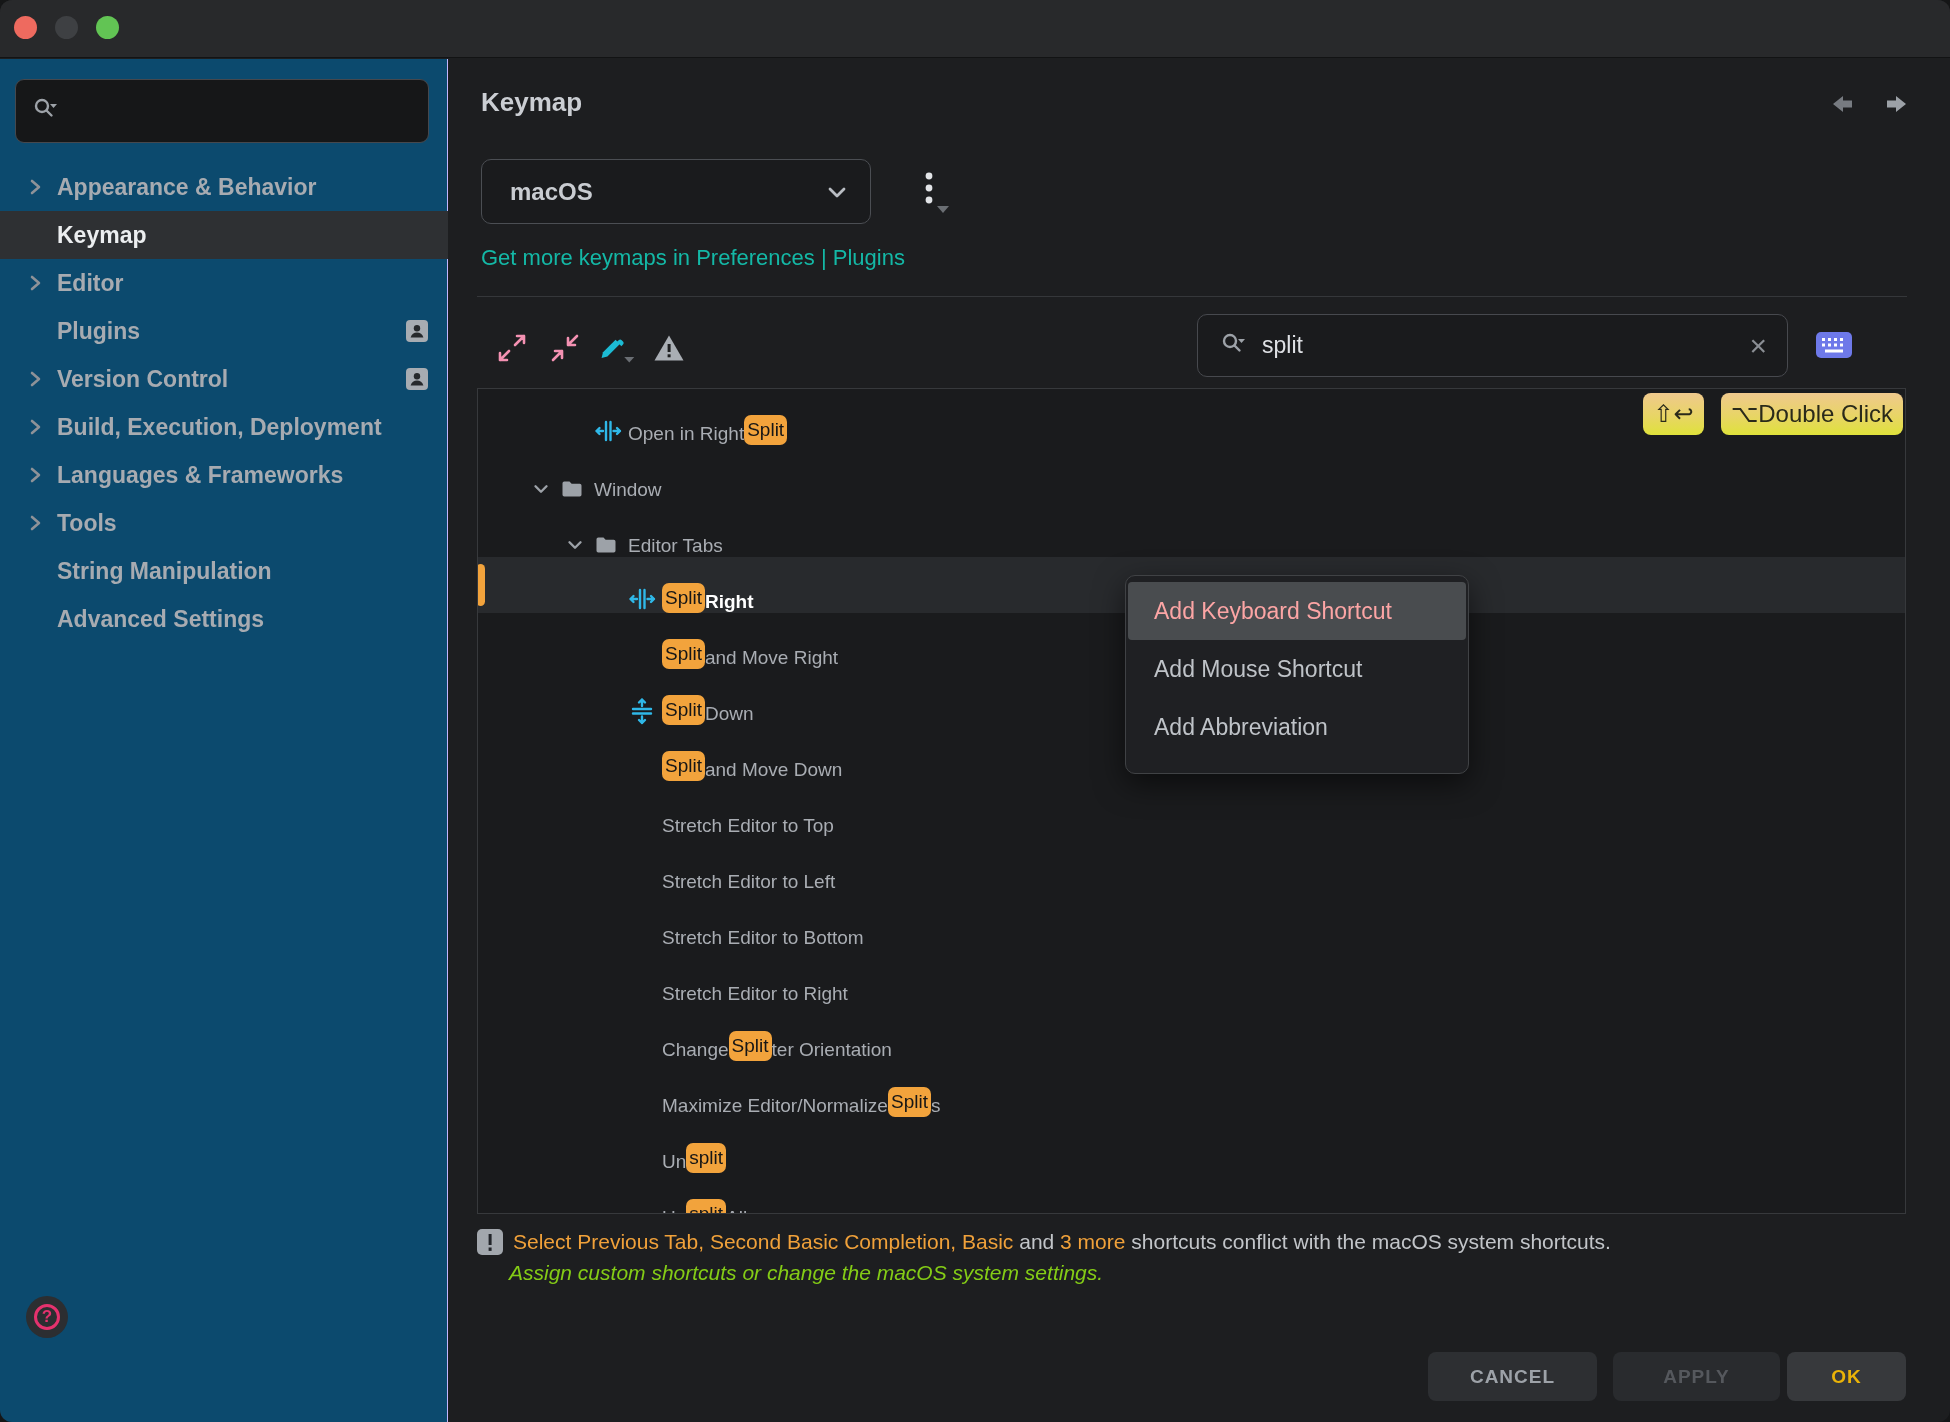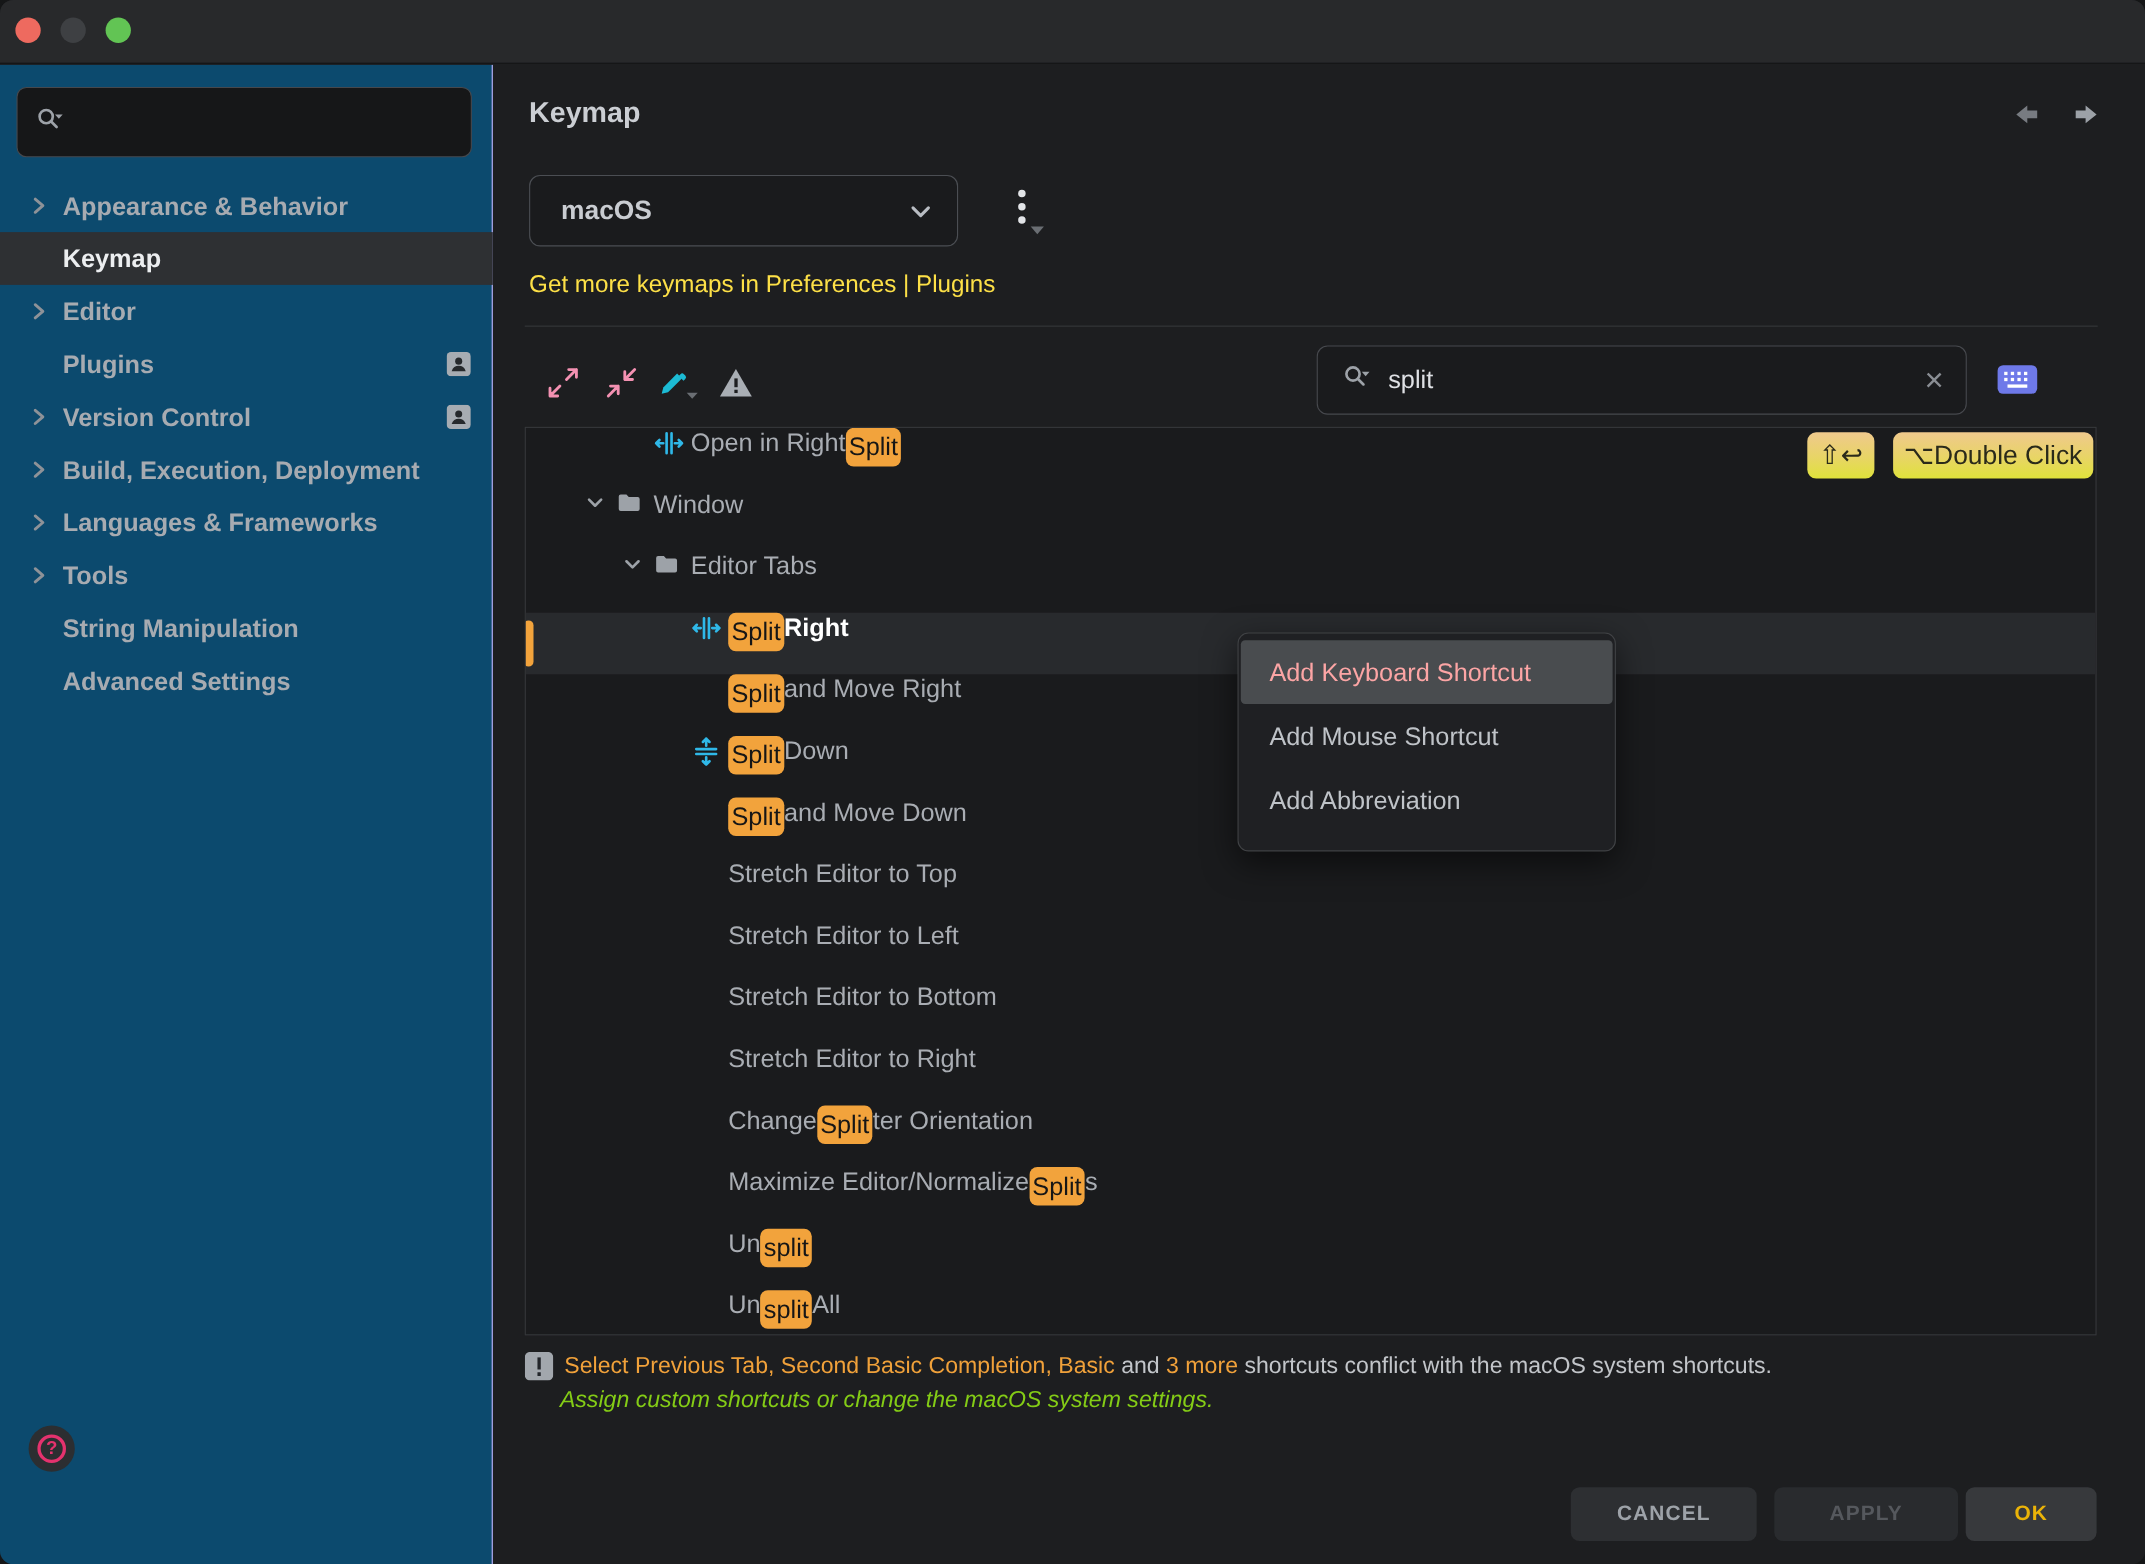--- a/index.html
+++ b/index.html
@@ -30,35 +30,35 @@
   
   #main { position:absolute; left:449px; top:59px; width:1501px; height:1363px; }
   #page-title { position:absolute; left:32px; top:28px; font-size:26px; font-weight:bold; color:#CBCED3; }
   .nav-arrow { position:absolute; top:30px; width:34px; height:30px; cursor:default; }
   #nav-back { left:1378px; } #nav-fwd { left:1429px; }
 
   #keymap-select { position:absolute; left:32px; top:100px; width:390px; height:65px; background:#1A1B1D; border:1px solid #4B4E53; border-radius:10px; display:flex; align-items:center; padding:0 20px 0 28px; }
   #keymap-select .val { font-size:24px; font-weight:bold; color:#C9CCD1; }
   #keymap-select .chev { margin-left:auto; color:#B9BDC3; display:flex; }
   #kebab { position:absolute; left:462px; top:103px; width:46px; height:60px; }
-  #keymaps-link { position:absolute; left:32px; top:186px; font-size:22px; color:#fde047; cursor:pointer; white-space:nowrap; }
+  #keymaps-link { position:absolute; left:32px; top:186px; font-size:22px; color:#14b8a6; cursor:pointer; white-space:nowrap; }
   #hdr-divider { position:absolute; left:28px; top:237px; width:1430px; height:1px; background:#35373A; }
 
   
   #tree-toolbar { position:absolute; left:28px; top:255px; width:1430px; height:76px; }
   .tb-icon { position:absolute; top:14px; width:40px; height:40px; display:flex; align-items:center; justify-content:center; cursor:default; }
   #tb-expand { left:15px; } #tb-collapse { left:68px; } #tb-edit { left:120px; } #tb-warn { left:172px; }
   #action-search { position:absolute; left:720px; top:0px; width:591px; height:63px; background:#1A1B1D; border:1px solid #47494E; border-radius:10px; display:flex; align-items:center; padding:0 16px 0 20px; }
   #action-search input { flex:1; background:transparent; border:none; outline:none; color:#DFE1E5; font-size:23px; margin-left:14px; font-family:inherit; }
   #search-clear { color:#8A8E94; font-size:30px; line-height:1; cursor:pointer; padding:0 4px; }
   #kbd-toggle { position:absolute; left:1338px; top:13px; width:38px; height:36px; display:flex; align-items:center; justify-content:center; cursor:pointer; }
 
   
   #tree-panel { position:absolute; left:28px; top:329px; width:1429px; height:826px; background:#1A1B1D; border:1px solid #37393C; overflow:hidden; }
-  .row { position:relative; height:56px; display:flex; align-items:flex-start; white-space:nowrap; font-size:23px; color:#A9ADB3; cursor:default; }
+  .row { position:relative; height:56px; display:flex; align-items:flex-end; white-space:nowrap; font-size:19px; color:#A9ADB3; cursor:default; }
   .row.selected { background:#282A2D; }
   .sel-bar { position:absolute; left:-2px; top:7px; width:9px; height:42px; border-radius:5px; background:var(--accent); }
   .tree-chev { width:22px; display:flex; color:#9DA2A8; margin-right:8px; flex:0 0 22px; }
   .tree-folder { width:24px; display:flex; margin-right:10px; flex:0 0 24px; }
   .tree-icon { width:34px; height:28px; display:flex; align-items:center; flex:0 0 34px; }
   .seg.hl { background:var(--accent); color:#161616; padding:4px 3px; border-radius:7px; }
   .seg.strong { color:#FFFFFF; font-weight:bold; }
   #kbd-badges { position:absolute; top:4px; right:2px; display:flex; gap:17px; }
   .kbd-badge { height:42px; background:linear-gradient(180deg,#EFC98D 0%,#E8D565 55%,#DFE23B 100%); border-radius:8px; color:#2A2A1A; font-size:24px; display:flex; align-items:center; padding:0 10px; font-weight:normal; }
 

